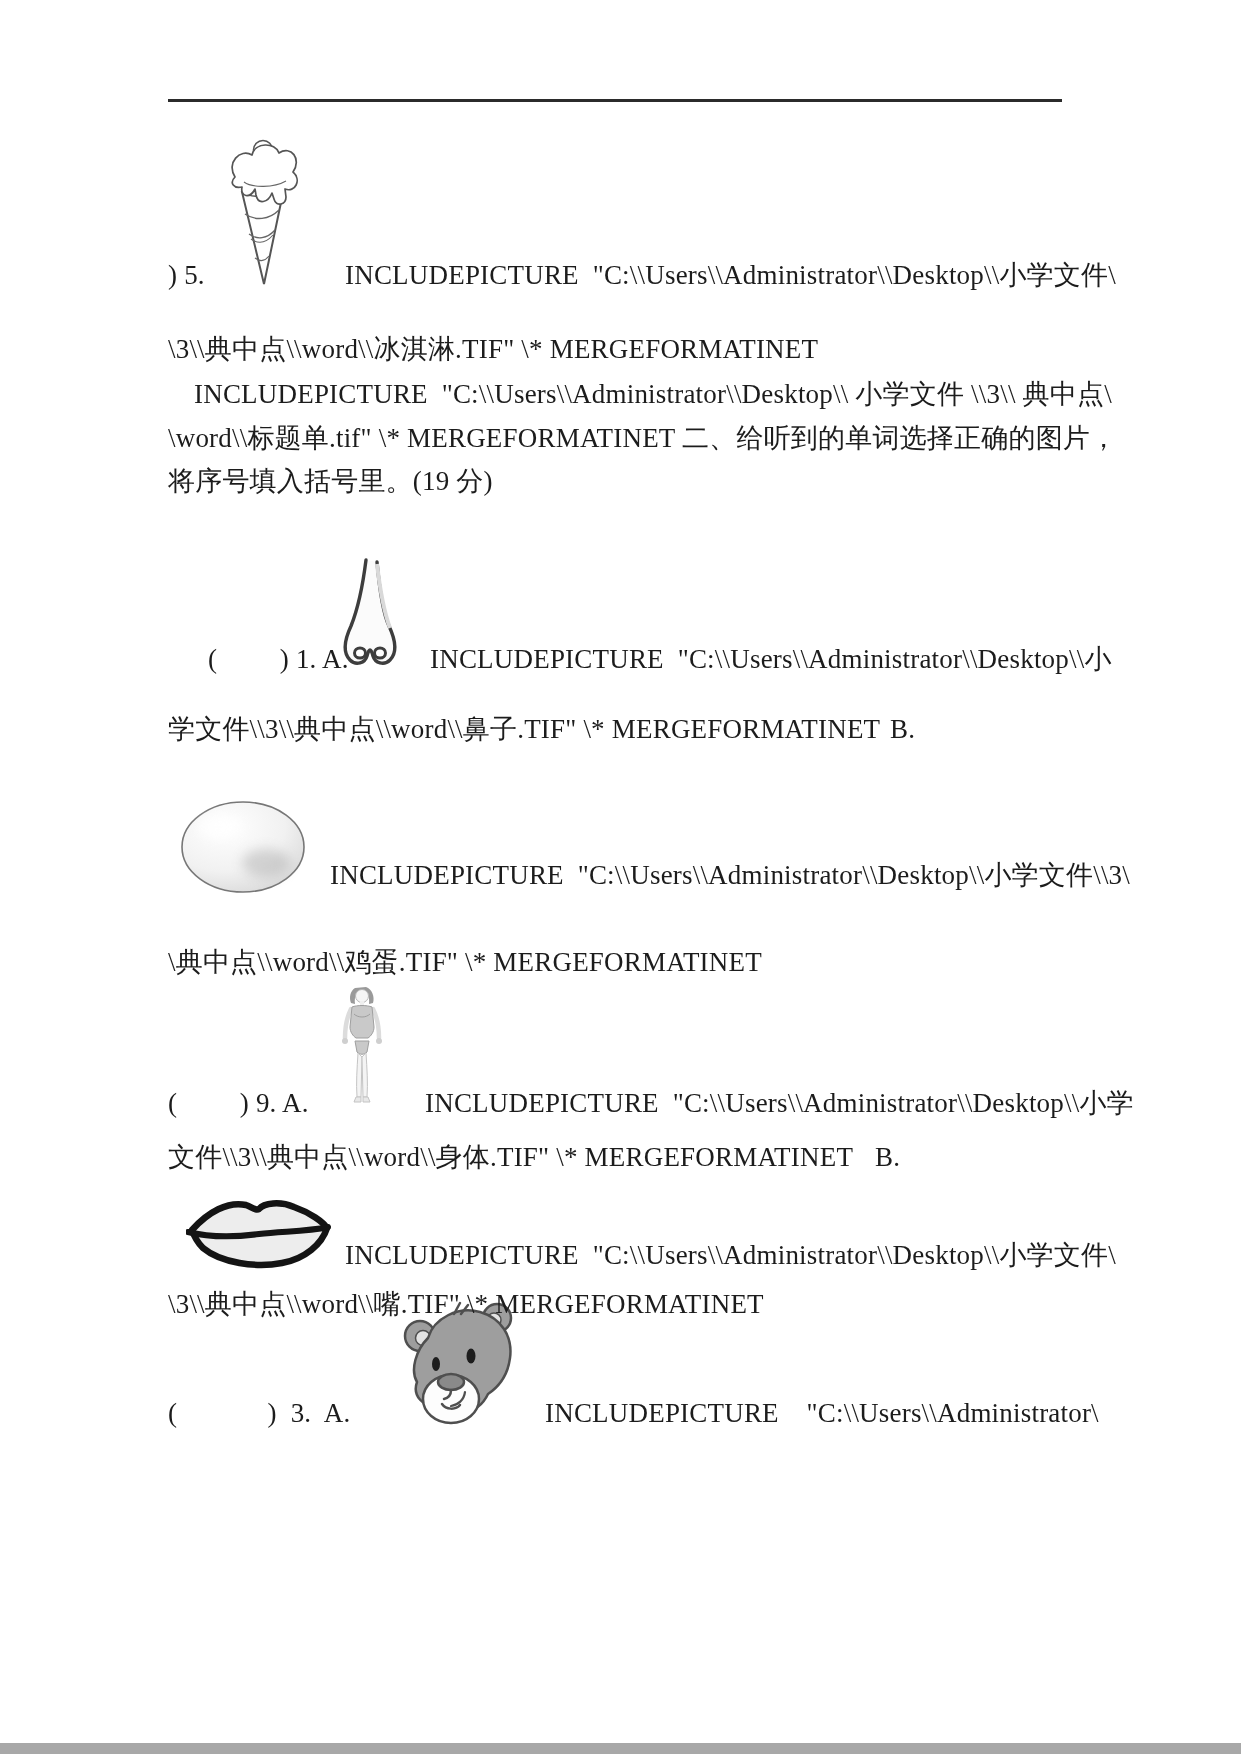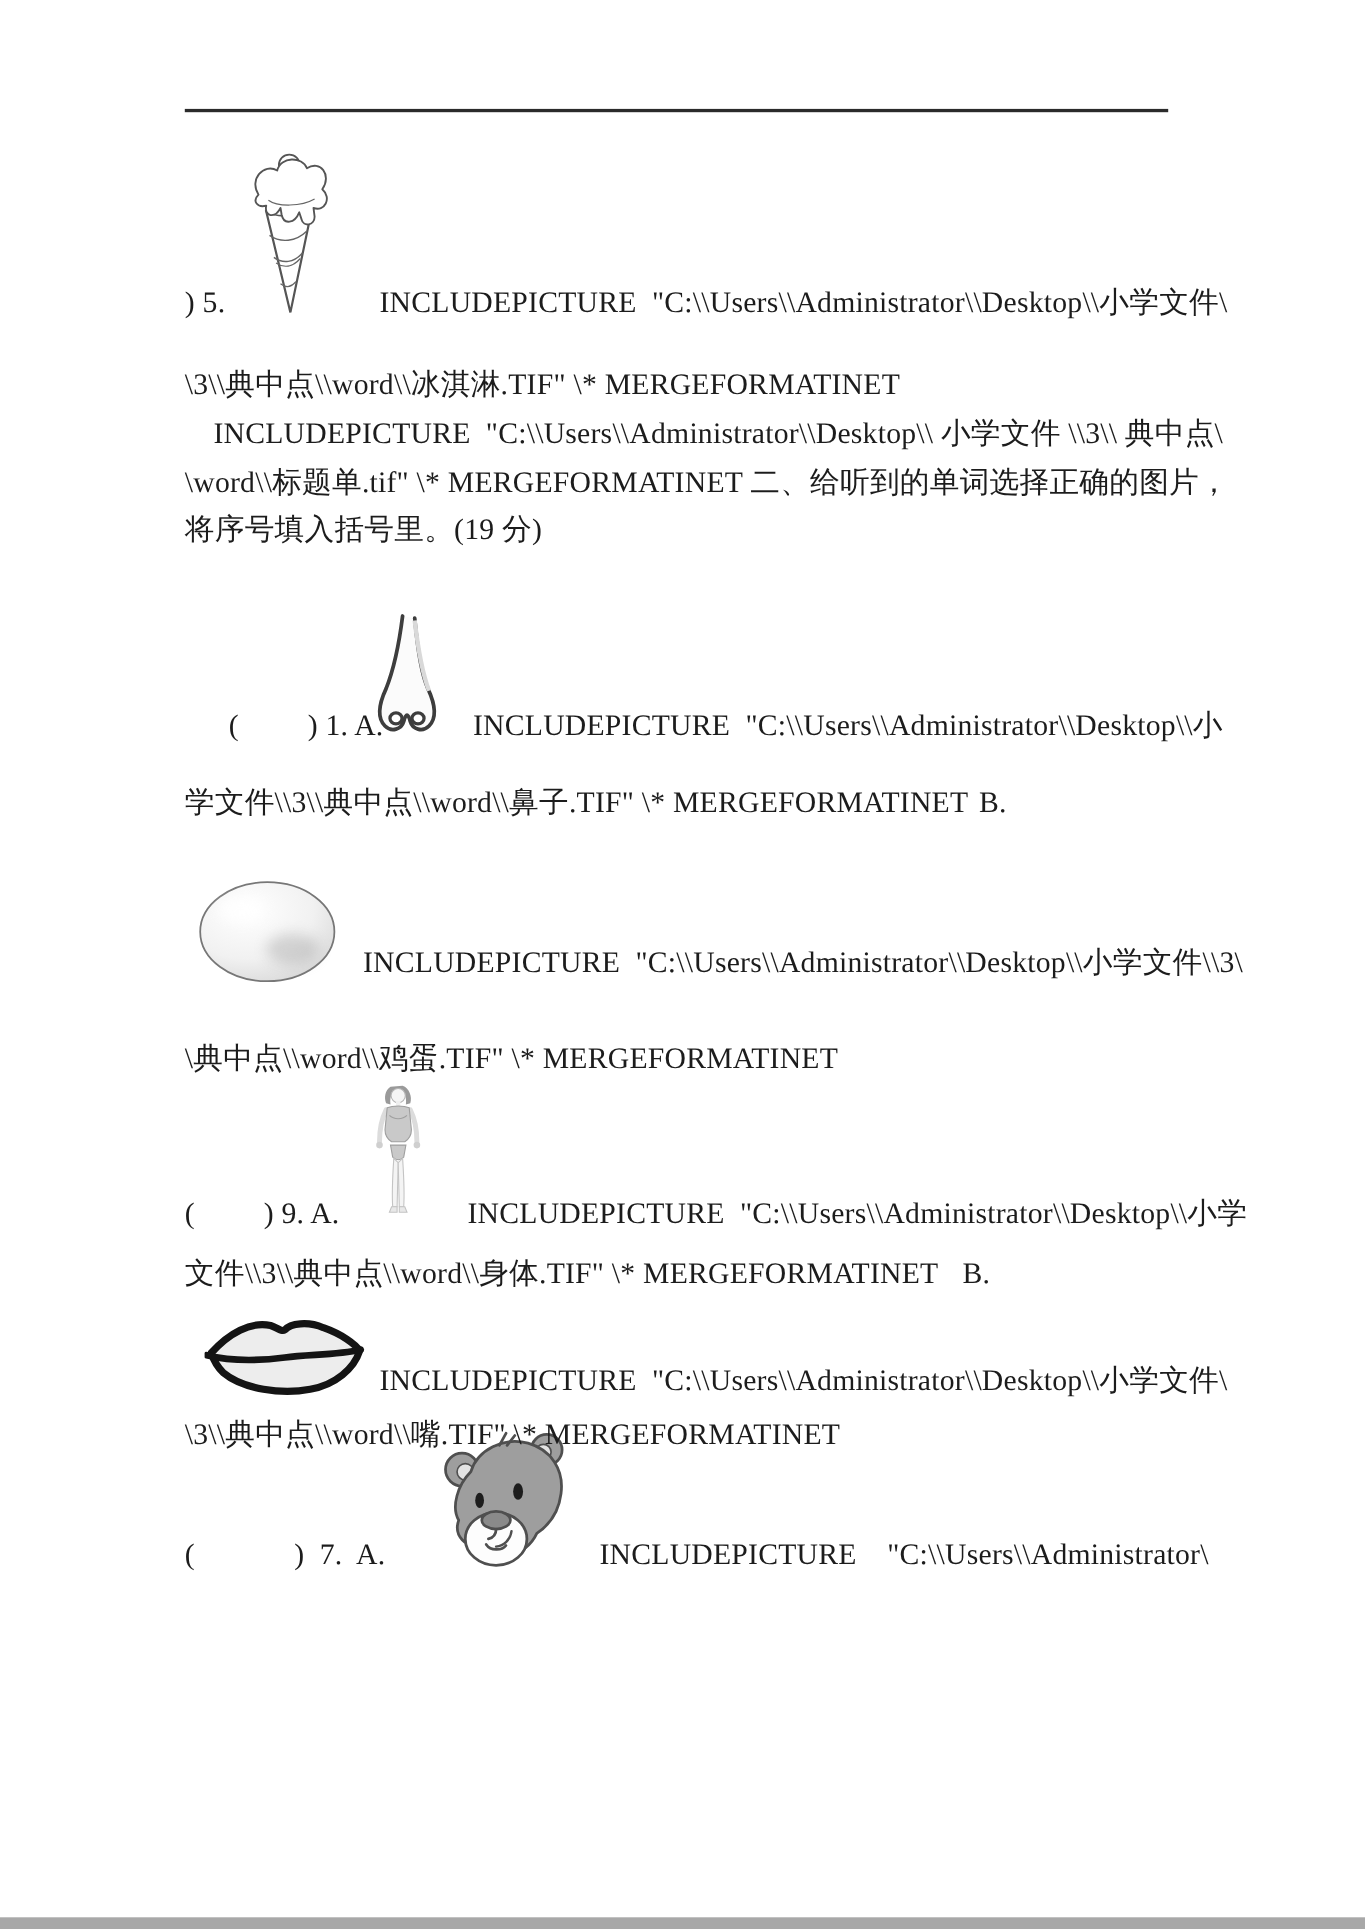--- a/index.html
+++ b/index.html
@@ -135,17 +135,17 @@
   <div class="ln" style="left:168px;top:712px;">学文件\\3\\典中点\\word\\鼻子.TIF" \* MERGEFORMATINET</div>
   <div class="ln" style="left:890px;top:712px;">B.</div>
   <div class="ln" style="left:330px;top:858px;">INCLUDEPICTURE  "C:\\Users\\Administrator\\Desktop\\小学文件\\3\</div>
   <div class="ln" style="left:168px;top:945px;">\典中点\\word\\鸡蛋.TIF" \* MERGEFORMATINET</div>
   <div class="ln" style="left:168px;top:1086px;">(         ) 9. A.</div>
   <div class="ln" style="left:425px;top:1086px;">INCLUDEPICTURE  "C:\\Users\\Administrator\\Desktop\\小学</div>
   <div class="ln" style="left:168px;top:1140px;">文件\\3\\典中点\\word\\身体.TIF" \* MERGEFORMATINET</div>
   <div class="ln" style="left:875px;top:1140px;">B.</div>
   <div class="ln" style="left:345px;top:1238px;">INCLUDEPICTURE  "C:\\Users\\Administrator\\Desktop\\小学文件\</div>
   <div class="ln" style="left:168px;top:1287px;">\3\\典中点\\word\\嘴.TIF" \* MERGEFORMATINET</div>
-  <div class="ln" style="left:168px;top:1396px;">(             )  7.  A.</div>
+  <div class="ln" style="left:168px;top:1396px;">(             )  3.  A.</div>
   <div class="ln" style="left:545px;top:1396px;">INCLUDEPICTURE    "C:\\Users\\Administrator\</div>
 
   <div class="page-edge"></div>
 </div>
 
 </body></html>

